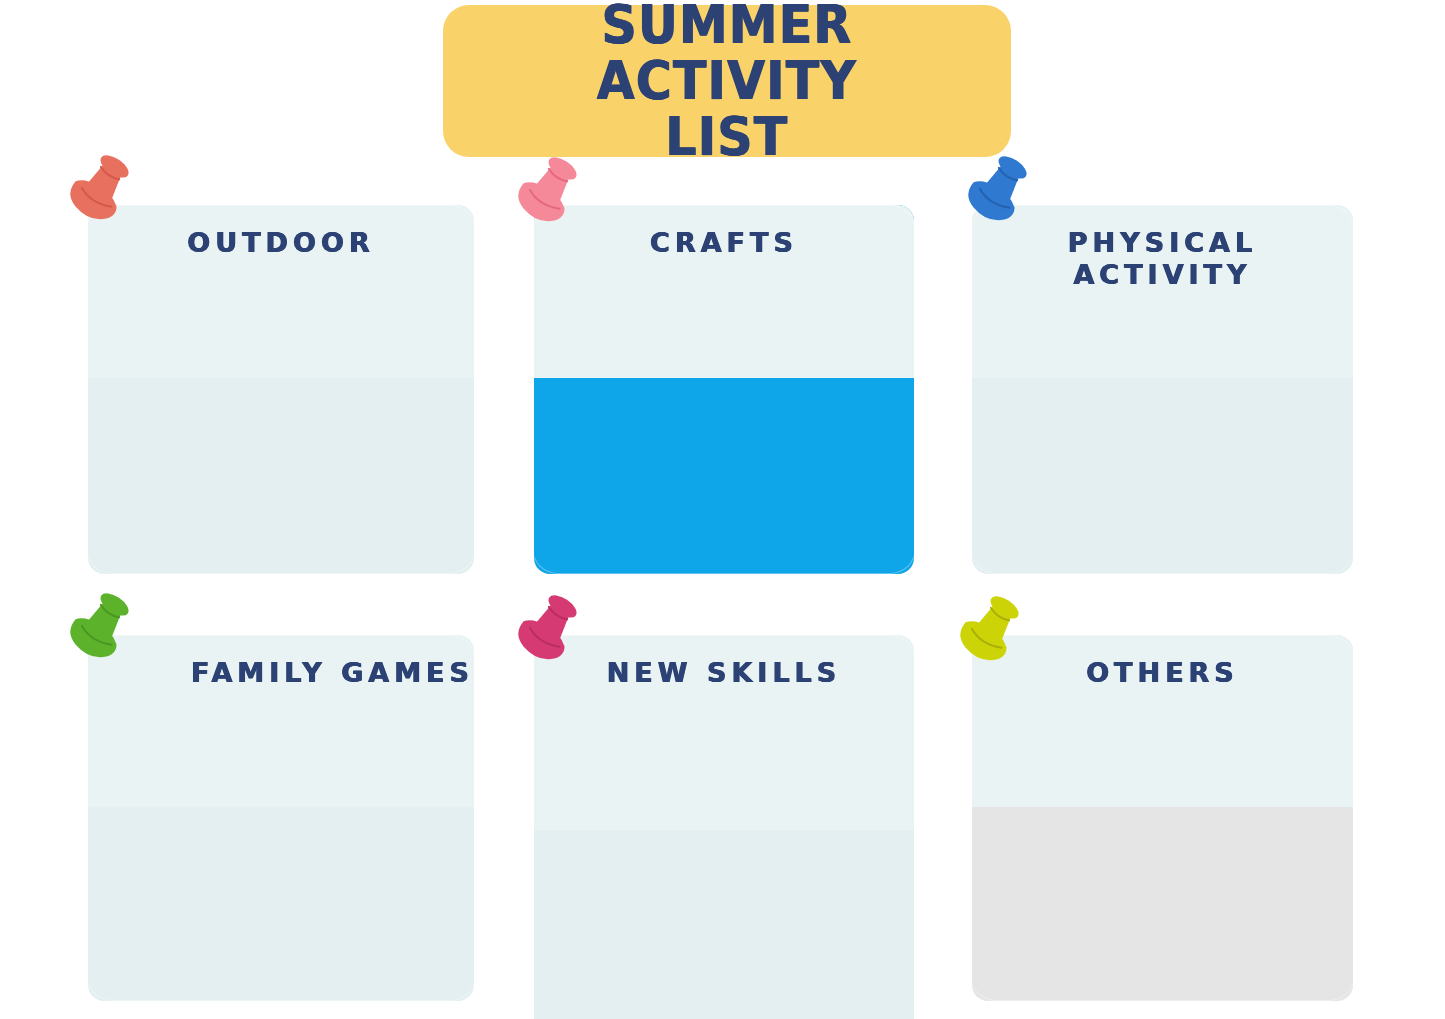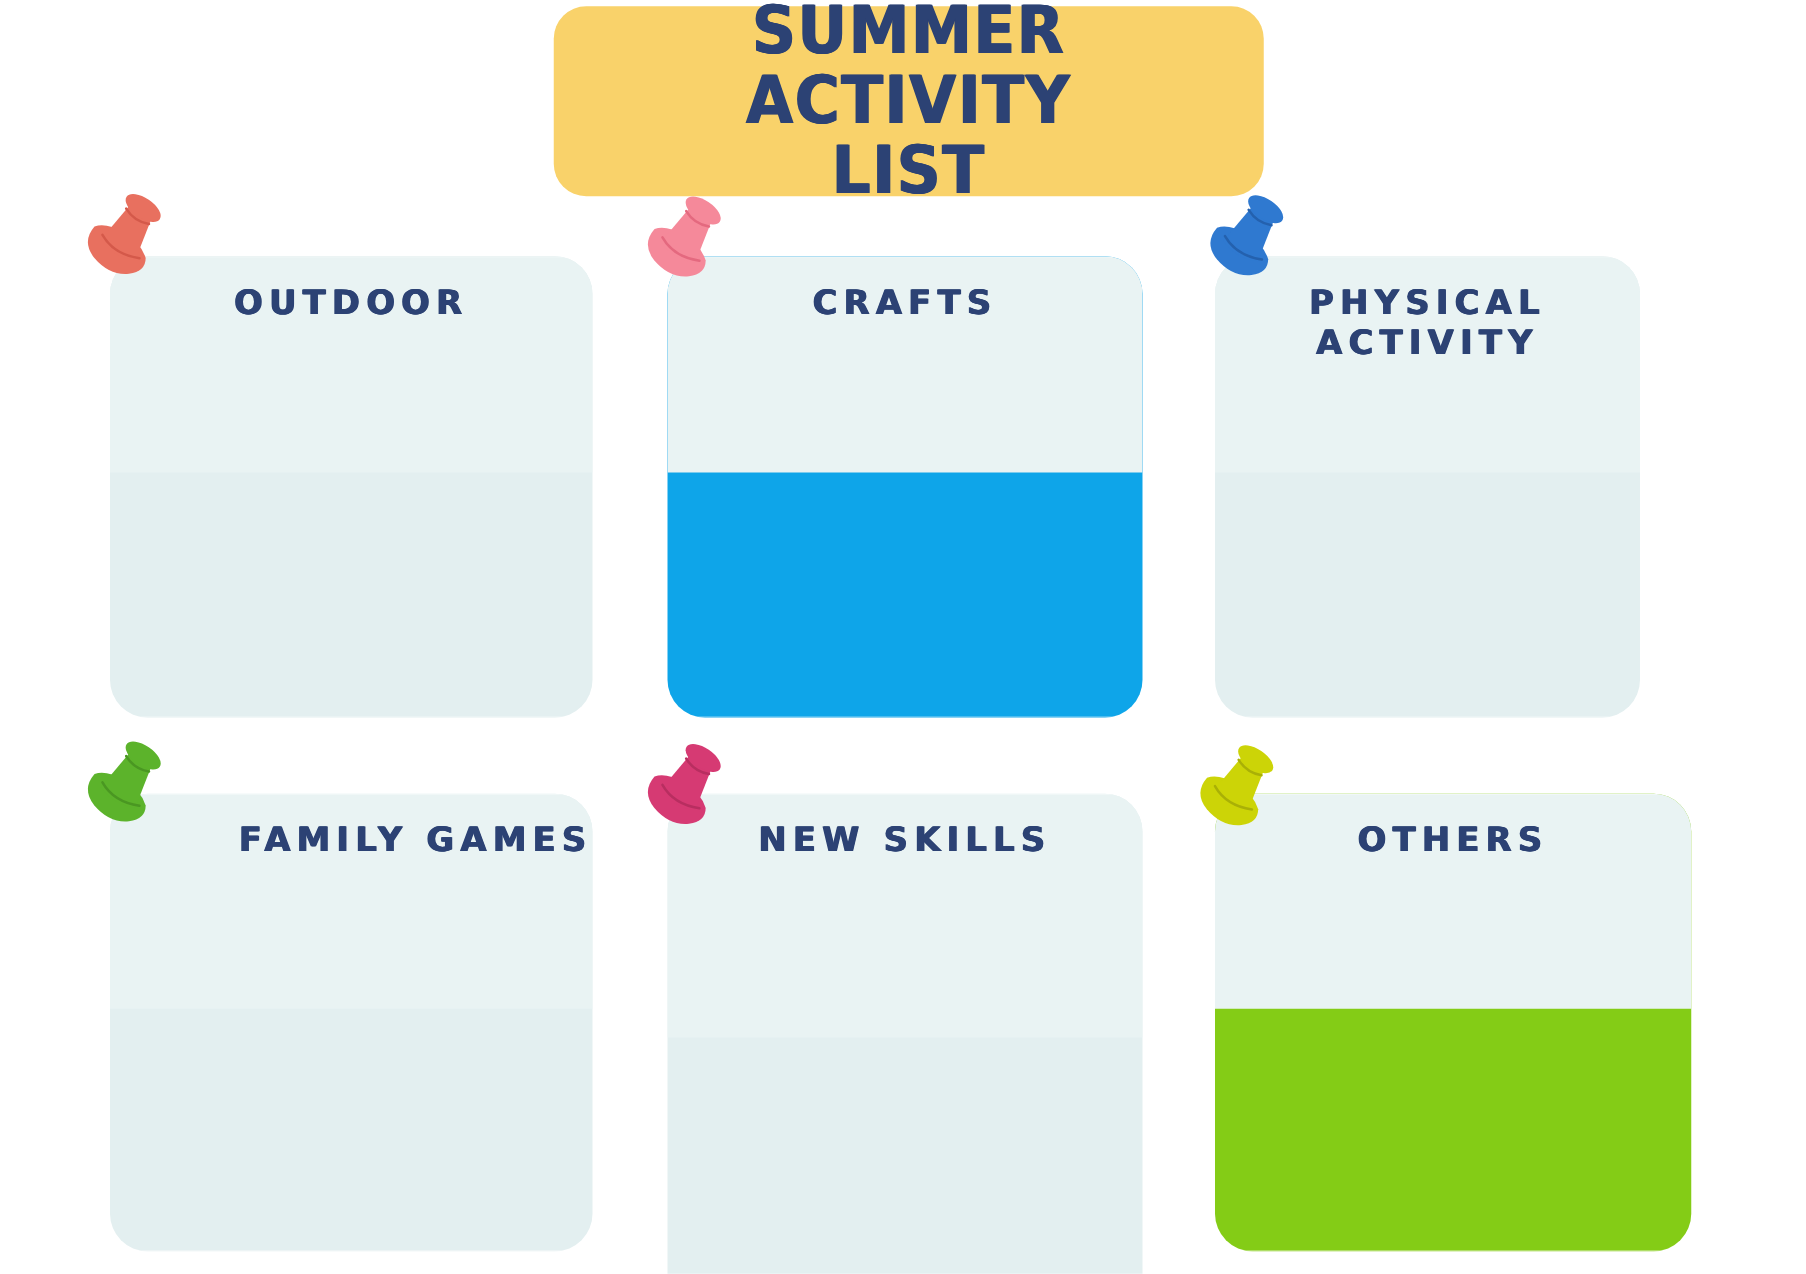--- a/index.html
+++ b/index.html
@@ -47,21 +47,21 @@
     position: absolute;
     left: 0;
     top: 0;
     width: 1445px;
     height: 1019px;
   }
 
   .card {
     position: absolute;
     background: #e3eff0;
-    border-radius: 30px;
+    border-radius: 16px;
     z-index: 1;
     overflow: hidden;
   }
   
   .card::before {
     content: "";
     position: absolute;
     left: 0;
     right: 0;
     top: 0;
@@ -94,21 +94,21 @@
     letter-spacing: 5px;
     line-height: 1.2;
     white-space: pre-line;
     z-index: 2;
     text-shadow: 0.5px 0 0 #2c4274, -0.5px 0 0 #2c4274;
   }
 
   
   #card-outdoor          { left: 88px;  top: 205px; width: 386px; height: 369px; }
   #card-crafts           { left: 534px; top: 205px; width: 380px; height: 369px; }
-  #card-physical         { left: 972px; top: 205px; width: 340px; height: 369px; }
+  #card-physical         { left: 972px; top: 205px; width: 381px; height: 369px; }
   #card-family-games     { left: 88px;  top: 635px; width: 386px; height: 366px; }
   #card-new-skills       { left: 534px; top: 635px; width: 380px; height: 414px; }
   #card-others           { left: 972px; top: 635px; width: 381px; height: 366px; }
 
   
   .pushpin {
     position: absolute;
     width: 96px;
     height: 96px;
     z-index: 5;
@@ -141,21 +141,21 @@
   </div>
 
   <div class="card" id="card-family-games" style="background: rgb(227, 239, 240);">
     <div class="card-label" style="color: rgb(44, 66, 116); text-align: right;">FAMILY GAMES</div>
   </div>
 
   <div class="card" id="card-new-skills" style="background: rgb(227, 239, 240);">
     <div class="card-label" style="color: rgb(44, 66, 116);">NEW SKILLS</div>
   </div>
 
-  <div class="card" id="card-others" style="background: #84cc16; text-decoration: underline;">
+  <div class="card" id="card-others" style="background: #e5e5e5; text-decoration: underline;">
     <div class="card-label" style="color: rgb(44, 66, 116);">OTHERS</div>
   </div>
 
   <div id="title-banner" style="background: rgb(249, 210, 106);">
     <div id="title-text" style="color: rgb(44, 66, 116);">SUMMER ACTIVITY
 LIST</div>
   </div>
 
   <div class="pushpin" id="pin-outdoor">
     <svg viewBox="0 0 96 96">

